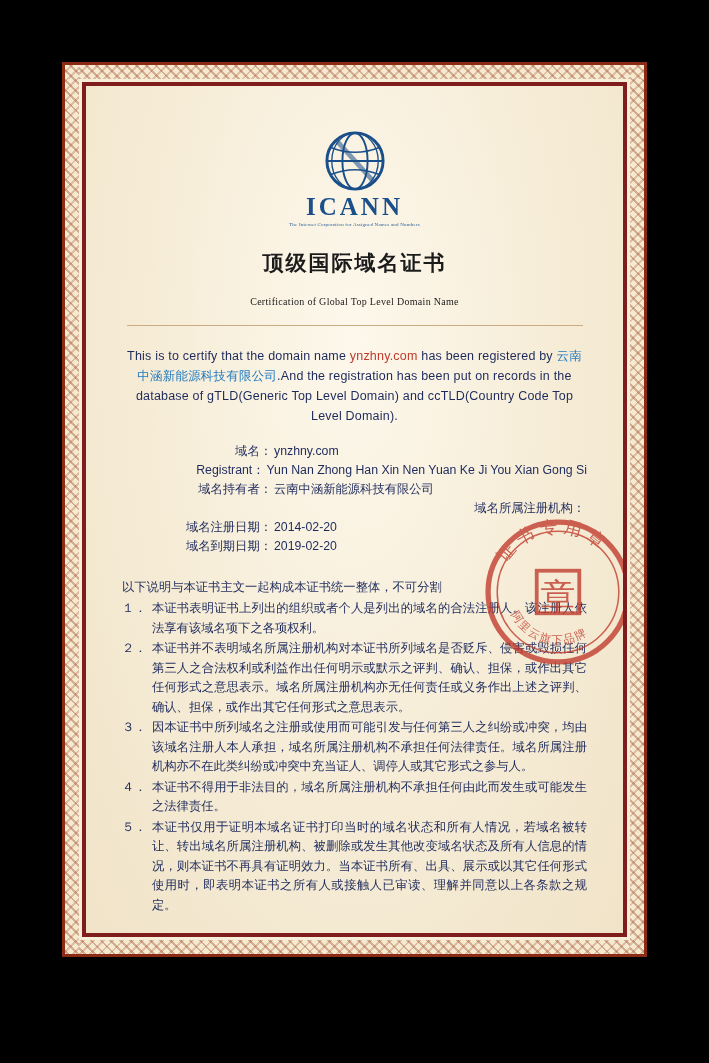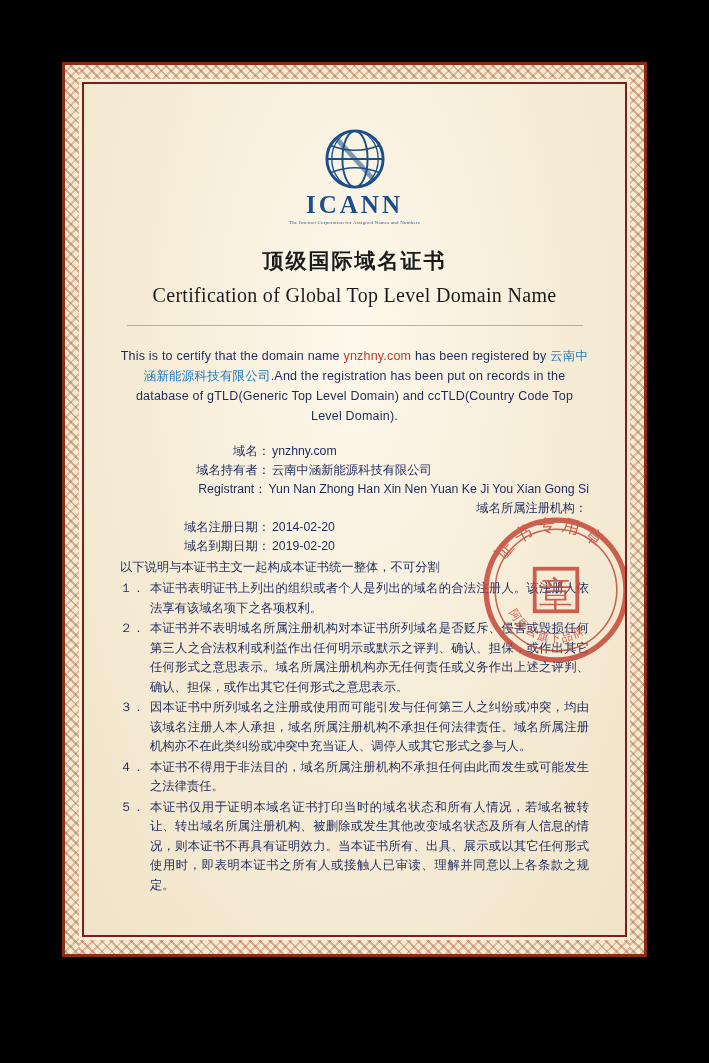--- a/index.html
+++ b/index.html
@@ -52,21 +52,21 @@
     background: #f7eed9;
   }
 
   .cert-inner {
     position: absolute;
     left: 17px;
     top: 17px;
     right: 17px;
     bottom: 17px;
     background: #f8f0dc;
-    border: 2px solid #7f1d1d;
+    border: 4px solid #7f1d1d;
     z-index: 3;
     overflow: hidden;
   }
 
   .paper {
     position: absolute;
     left: 0; top: 0; right: 0; bottom: 0;
     background:
       radial-gradient(ellipse at 50% 30%, #fdf8ec 0%, #f6ecd6 55%, #f0e3c8 100%);
     padding: 0;
@@ -105,23 +105,23 @@
     font-family: "Liberation Serif", serif;
     font-size: 21px;
     font-weight: bold;
     color: #1b1b1b;
     letter-spacing: 2px;
     margin-top: 22px;
   }
   .title-en {
     text-align: center;
     font-family: "Liberation Serif", serif;
-    font-size: 20px;
+    font-size: 10px;
     color: #1b1b1b;
-    margin-top: 9px;
+    margin-top: 19px;
     letter-spacing: 0.3px;
   }
   .rule {
     width: 456px;
     height: 1px;
     background: #c9ab84;
     margin: 18px auto 0 auto;
   }
 
   .body {
@@ -166,21 +166,21 @@
   .field-label {
     width: 150px;
     text-align: right;
     padding-right: 2px;
   }
   .field-value {
     flex: 1;
   }
 
   .terms-head {
-    margin-top: 2px;
+    margin-top: 22px;
     font-size: 12.3px;
     line-height: 19px;
     color: #1d2a5c;
   }
   .terms {
     margin-top: 2px;
     font-size: 12.3px;
     line-height: 19.5px;
     color: #1d2a5c;
   }
@@ -242,26 +242,26 @@
 
 
           <p class="para-en"><span>This is to certify that the domain name </span><span class="dom">ynzhny.com</span><span> has been registered by </span><span class="org">云南中涵新能源科技有限公司</span><span>.And the registration has been put on records in the database of gTLD(Generic Top Level Domain) and ccTLD(Country Code Top Level Domain).</span></p>
 
           <div class="fields">
             <div class="field-row">
               <div class="field-label">域名：</div>
               <div class="field-value">ynzhny.com</div>
             </div>
             <div class="field-row">
+              <div class="field-label">Registrant：</div>
+              <div class="field-value">Yun Nan Zhong Han Xin Nen Yuan Ke Ji You Xian Gong Si</div>
+            </div>
+            <div class="field-row">
               <div class="field-label">域名持有者：</div>
               <div class="field-value">云南中涵新能源科技有限公司</div>
-            </div>
-            <div class="field-row">
-              <div class="field-label">Registrant：</div>
-              <div class="field-value">Yun Nan Zhong Han Xin Nen Yuan Ke Ji You Xian Gong Si</div>
             </div>
             <div class="field-row">
               <div class="field-label">域名所属注册机构：</div>
             </div>
             <div class="field-row">
               <div class="field-label">域名注册日期：</div>
               <div class="field-value">2014-02-20</div>
             </div>
             <div class="field-row">
               <div class="field-label">域名到期日期：</div>

